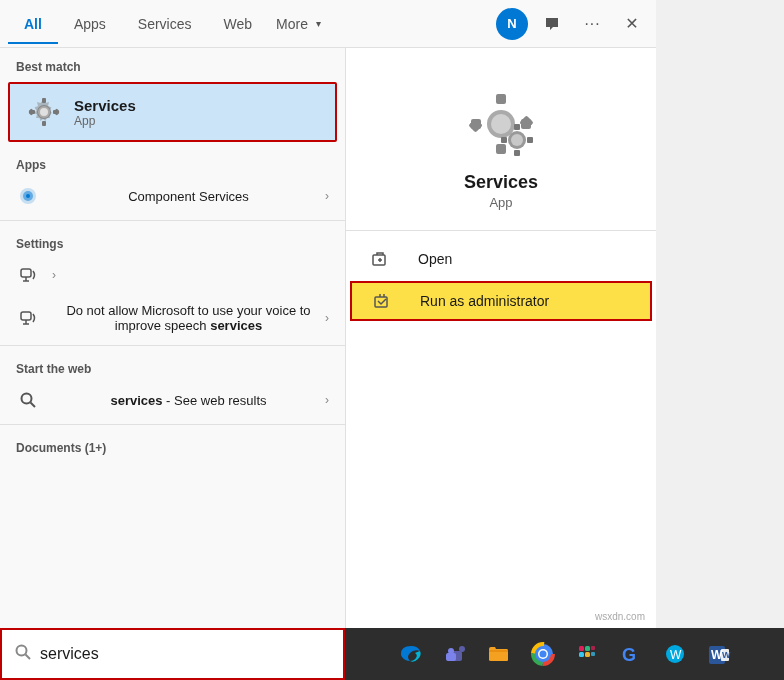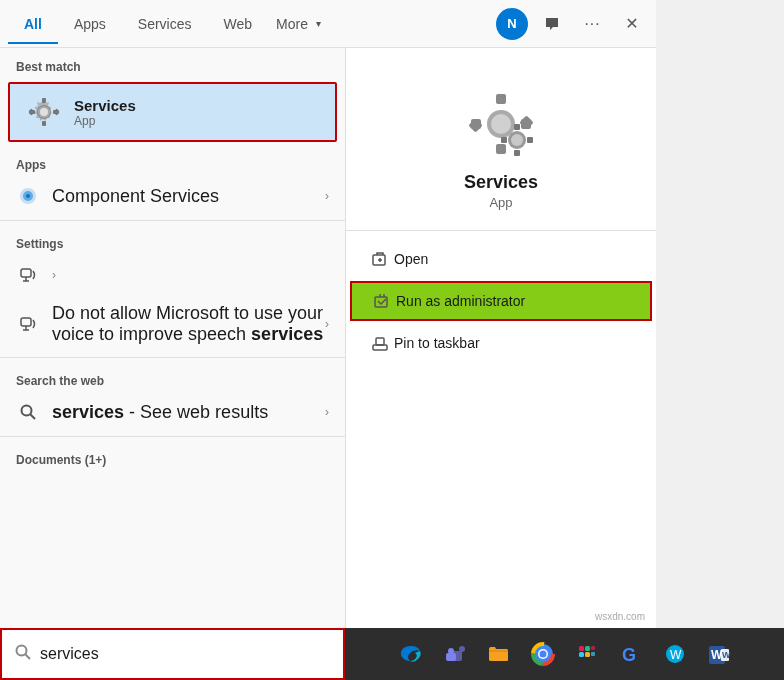--- a/index.html
+++ b/index.html
@@ -174,22 +174,23 @@
       flex-shrink: 0;
       display: flex;
       align-items: center;
       justify-content: center;
       font-size: 16px;
       color: #555;
     }
 
     .list-item-text {
       flex: 1;
-      font-size: 18px;
+      font-size: 13px;
       color: #1a1a1a;
+      text-align: center;
     }
 
     .list-item-text strong {
       font-weight: 700;
     }
 
     .chevron {
       color: #888;
       font-size: 12px;
     }
@@ -242,25 +243,25 @@
       padding: 8px 0;
     }
 
     .action-item {
       display: flex;
       align-items: center;
       padding: 10px 24px;
       cursor: pointer;
       font-size: 14px;
       color: #1a1a1a;
-      gap: 4px;
+      gap: 28px;
     }
 
     .action-item.highlighted {
-      background: #84cc16;
+      background: #fde047;
       border: 2px solid #c00000;
       margin: 2px 4px;
       padding: 8px 20px;
     }
 
     .action-icon {
       width: 20px;
       height: 20px;
       display: flex;
       align-items: center;
@@ -427,21 +428,21 @@
           </svg>
         </div>
         <div class="list-item-text">
           Do not allow Microsoft to use your voice to improve speech <strong>services</strong>
         </div>
         <span class="chevron">›</span>
       </div>
 
       <div class="divider"></div>
 
-      <div class="section-label">Search the web</div>
+      <div class="section-label">Start the web</div>
       <div class="list-item">
         <div class="list-item-icon">
           <svg width="18" height="18" viewBox="0 0 18 18" fill="none" stroke="#555" stroke-width="2">
             <circle cx="7.5" cy="7.5" r="5"></circle>
             <line x1="11.5" y1="11.5" x2="16" y2="16"></line>
           </svg>
         </div>
         <div class="list-item-text">
           <strong>services</strong> - See web results
         </div>
@@ -506,29 +507,20 @@
               <rect x="2" y="5" width="12" height="10" rx="1"></rect>
               <path d="M7 5 V2 M11 5 V2"></path>
               <path d="M5 9 L8 12 L13 7" stroke="#555" stroke-width="1.5"></path>
             </svg>
           </div>
           <span>Run as administrator</span>
         </div>
 
 
 
-        <div class="action-item">
-          <div class="action-icon">
-            <svg width="18" height="18" viewBox="0 0 18 18" fill="none" stroke="#555" stroke-width="1.5">
-              <rect x="2" y="11" width="14" height="5" rx="1"></rect>
-              <rect x="5" y="4" width="8" height="7" rx="1"></rect>
-            </svg>
-          </div>
-          <span>Pin to taskbar</span>
-        </div>
 
       </div>
     </div>
   </div>
 
   <div class="search-bar" style="position:absolute;bottom:0;left:0;width:345px;height:52px;background:#fff;display:flex;align-items:center;padding:0 12px;border:2px solid #c00000;">
     <div class="search-icon-wrap">
       <svg width="18" height="18" viewBox="0 0 18 18" fill="none" stroke="#888" stroke-width="2">
         <circle cx="7.5" cy="7.5" r="5"></circle>
         <line x1="11.5" y1="11.5" x2="16" y2="16"></line>

